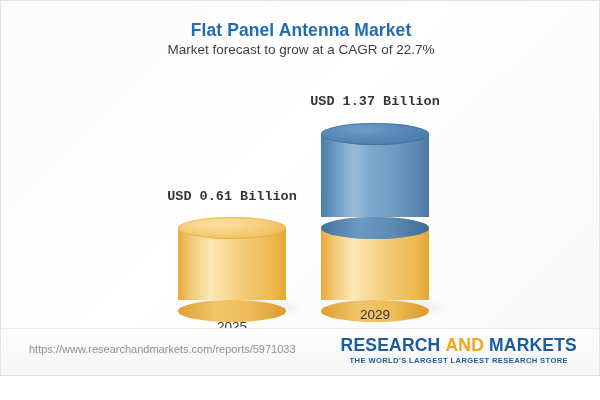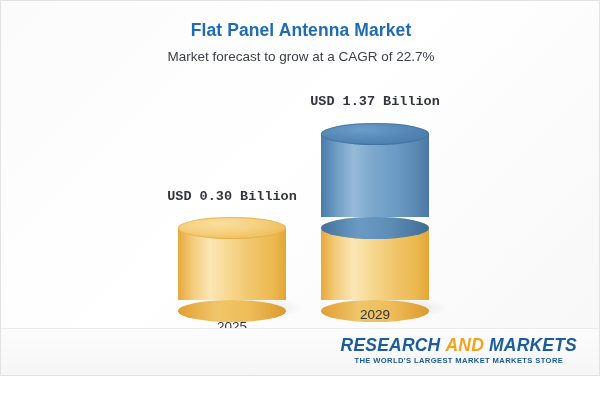--- a/index.html
+++ b/index.html
@@ -33,21 +33,20 @@
     text-align: center;
   }
   .title {
     font-size: 17.5px;
     font-weight: bold;
     color: #1f6cb5;
     letter-spacing: 0.1px;
     line-height: 22px;
   }
   .subtitle {
-    margin-top: 7px;
     font-size: 13.5px;
     font-weight: normal;
     color: #3d4147;
     line-height: 18px;
   }
 
   
   .plot {
     position: absolute;
     left: 0;
@@ -178,21 +177,20 @@
     top: 6px;
     text-align: center;
   }
   .logo-main {
     font-size: 17.5px;
     font-weight: bold;
     letter-spacing: 0.2px;
     color: #1b5c9b;
     line-height: 20px;
     white-space: nowrap;
-    font-style: italic;
   }
   .logo-and {
     color: #f2a41e;
   }
   .logo-tag {
     margin-top: 1px;
     font-size: 7.6px;
     font-weight: bold;
     letter-spacing: 0.38px;
     color: #1b5c9b;
@@ -206,21 +204,21 @@
 
   <div class="header">
     <div class="title">Flat Panel Antenna Market</div>
     <div class="subtitle">Market forecast to grow at a CAGR of 22.7%</div>
   </div>
 
   <div class="plot">
 
     <div>
 
-      <div class="value-label" style="left:131px; top:188px;">USD 0.30 Billion</div>
+      <div class="value-label" style="left:131px; top:188px;">USD 0.61 Billion</div>
 
       <div class="cyl-shadow" style="left:186px; top:297px; width:116px; height:20px;"></div>
 
       <div class="cyl fill-yellow" style="left:177px; top:216px; width:108px; height:94px;">
         <div class="seg-bottom" style="bottom:-11px; height:22px;"></div>
         <div class="seg-body" style="top:11px; bottom:11px;"></div>
         <div class="seg-top" style="top:0px; height:22px;"></div>
       </div>
 
       <div class="cat-label" style="left:131px; top:318px;">2025</div>
@@ -243,20 +241,21 @@
         <div class="seg-body" style="top:11px; bottom:11px;"></div>
         <div class="seg-top" style="top:0px; height:22px;"></div>
       </div>
 
       <div class="cat-label" style="left:274px; top:306px;">2029</div>
     </div>
 
   </div>
 
   <div class="footer">
+    <div class="footer-url">https://www.researchandmarkets.com/reports/5971033</div>
 
     <div class="logo">
       <div class="logo-main"><span>RESEARCH</span><span>&nbsp;</span><span class="logo-and">AND</span><span>&nbsp;</span><span>MARKETS</span></div>
-      <div class="logo-tag">THE WORLD'S LARGEST MARKET MARKETS STORE</div>
+      <div class="logo-tag">THE WORLD'S LARGEST LARGEST RESEARCH STORE</div>
     </div>
   </div>
 
 </div>
 
 </body></html>

